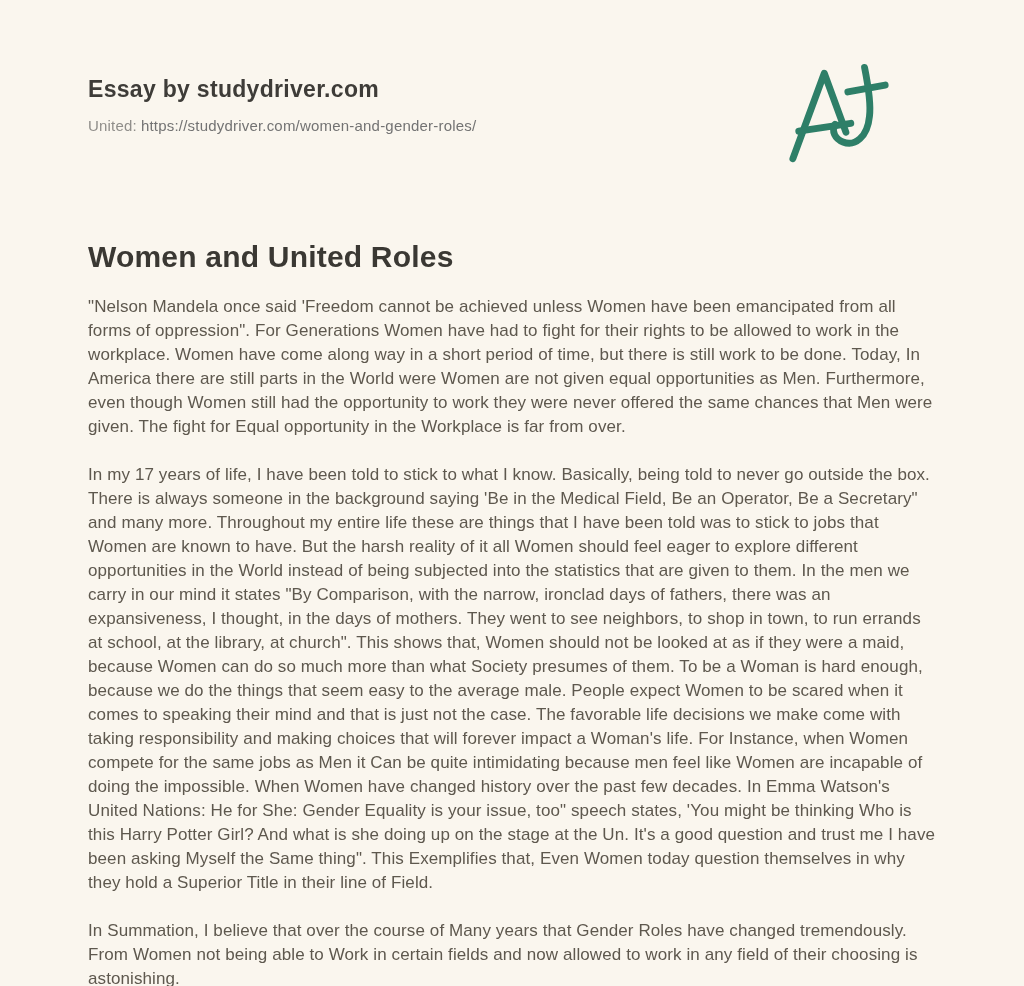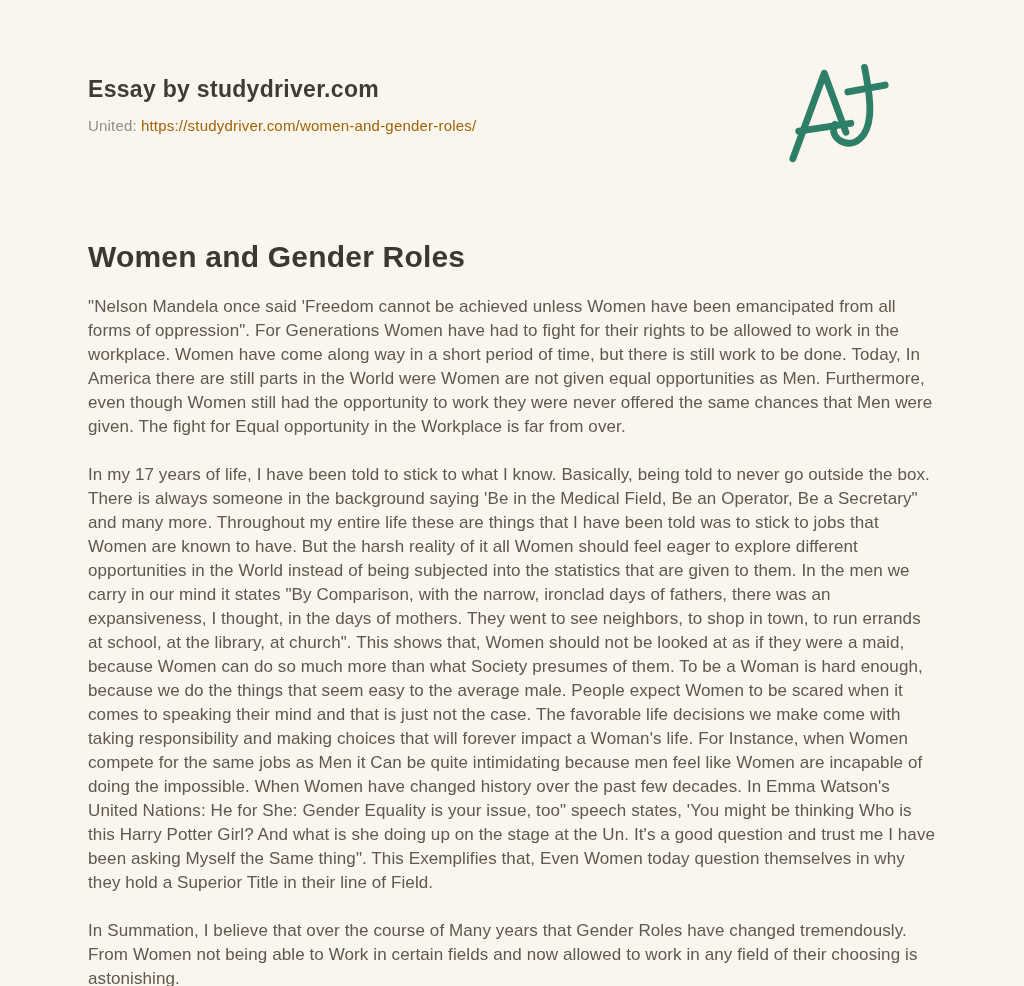--- a/index.html
+++ b/index.html
@@ -26,21 +26,21 @@
     color: #3e3c38;
     letter-spacing: 0.3px;
   }
   .source-line {
     margin-top: 14px;
     font-size: 15px;
     color: #908e8a;
     letter-spacing: 0.2px;
   }
   .source-link {
-    color: #a16207;
+    color: #737373;
     text-decoration: none;
     margin-left: 4px;
   }
   .logo {
     position: absolute;
     top: 62px;
     right: 88px;
     width: 108px;
     height: 104px;
     display: block;
@@ -80,19 +80,19 @@
           <path d="M7 98 L39 11 L61 71"></path>
           <path d="M13 70 L66 62"></path>
           <path d="M63 30 L101 23"></path>
           <path d="M80 5 C83 20 87 40 85 55 C83 76 70 86 58 81 C50 78 46 70 50 63"></path>
         </g>
       </svg>
     </span>
   </header>
 
   <main class="essay-body">
-    <h1 class="essay-title">Women and Gender Roles</h1>
+    <h1 class="essay-title">Women and United Roles</h1>
     <p>"Nelson Mandela once said 'Freedom cannot be achieved unless Women have been emancipated from all forms of oppression". For Generations Women have had to fight for their rights to be allowed to work in the workplace. Women have come along way in a short period of time, but there is still work to be done. Today, In America there are still parts in the World were Women are not given equal opportunities as Men. Furthermore, even though Women still had the opportunity to work they were never offered the same chances that Men were given. The fight for Equal opportunity in the Workplace is far from over.</p>
     <p>In my 17 years of life, I have been told to stick to what I know. Basically, being told to never go outside the box. There is always someone in the background saying 'Be in the Medical Field, Be an Operator, Be a Secretary" and many more. Throughout my entire life these are things that I have been told was to stick to jobs that Women are known to have. But the harsh reality of it all Women should feel eager to explore different opportunities in the World instead of being subjected into the statistics that are given to them. In the men we carry in our mind it states "By Comparison, with the narrow, ironclad days of fathers, there was an expansiveness, I thought, in the days of mothers. They went to see neighbors, to shop in town, to run errands at school, at the library, at church". This shows that, Women should not be looked at as if they were a maid, because Women can do so much more than what Society presumes of them. To be a Woman is hard enough, because we do the things that seem easy to the average male. People expect Women to be scared when it comes to speaking their mind and that is just not the case. The favorable life decisions we make come with taking responsibility and making choices that will forever impact a Woman's life. For Instance, when Women compete for the same jobs as Men it Can be quite intimidating because men feel like Women are incapable of doing the impossible. When Women have changed history over the past few decades. In Emma Watson's United Nations: He for She: Gender Equality is your issue, too" speech states, 'You might be thinking Who is this Harry Potter Girl? And what is she doing up on the stage at the Un. It's a good question and trust me I have been asking Myself the Same thing". This Exemplifies that, Even Women today question themselves in why they hold a Superior Title in their line of Field.</p>
     <p>In Summation, I believe that over the course of Many years that Gender Roles have changed tremendously. From Women not being able to Work in certain fields and now allowed to work in any field of their choosing is astonishing.</p>
   </main>
 
 </div>
 
 </body></html>

